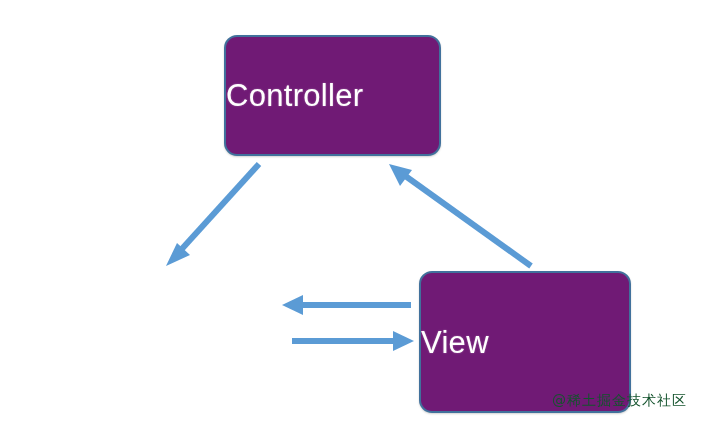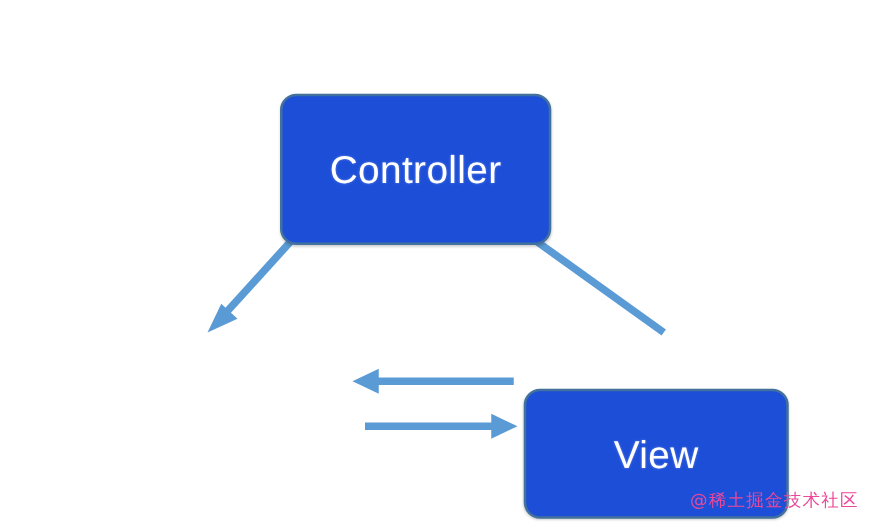--- a/index.html
+++ b/index.html
@@ -15,28 +15,26 @@
   }
   #canvas {
     position: relative;
     width: 706px;
     height: 422px;
     background: #ffffff;
   }
   .node {
     position: absolute;
     box-sizing: border-box;
-    background: #1d4ed8;
+    background: #701a75;
     border: 2px solid #41719C;
     border-radius: 13px;
     display: flex;
     align-items: center;
-    justify-content: center;
     box-shadow: 0 1px 2px rgba(0,0,0,0.18);
-    margin-top: 40px;
   }
   .node-label {
     color: #ffffff;
     font-size: 31px;
     font-weight: 400;
     letter-spacing: 0.3px;
     line-height: 1;
     text-shadow: 0 0 2px rgba(255,255,255,0.35);
     font-family: "Liberation Sans", sans-serif;
     user-select: none;
@@ -50,36 +48,36 @@
   #node-model {
     left: 60px;
     top: 269px;
     width: 219px;
     height: 114px;
   }
   #node-view {
     left: 419px;
     top: 271px;
     width: 212px;
-    height: 104px;
+    height: 142px;
   }
   #arrow-layer {
     position: absolute;
     left: 0;
     top: 0;
     width: 706px;
     height: 422px;
     pointer-events: none;
   }
   .watermark {
     position: absolute;
     left: 552px;
     top: 392px;
     font-size: 14px;
-    color: #ec4899;
+    color: #14532d;
     letter-spacing: 1px;
     font-family: "DejaVu Sans", sans-serif;
     user-select: none;
     white-space: nowrap;
     text-align: center;
   }
 </style>
 </head>
 <body>
 

